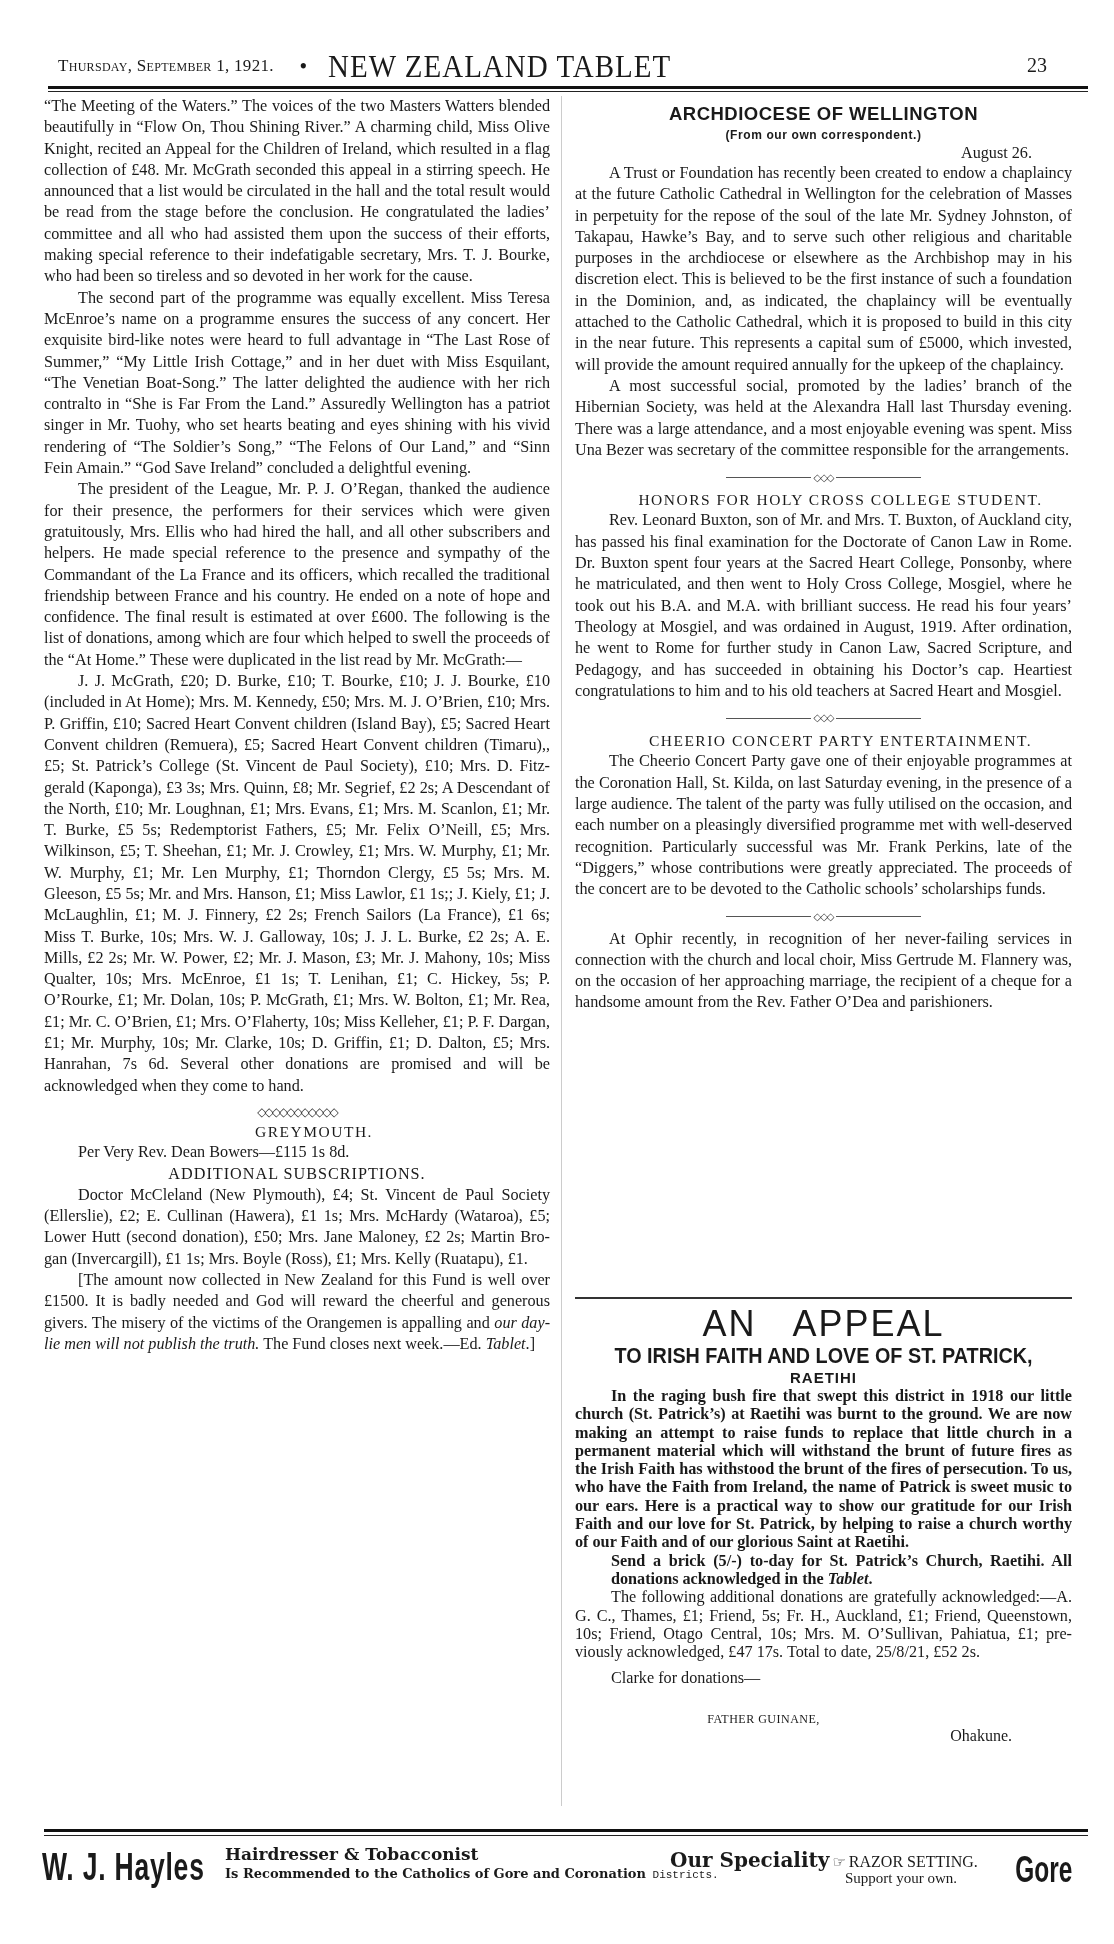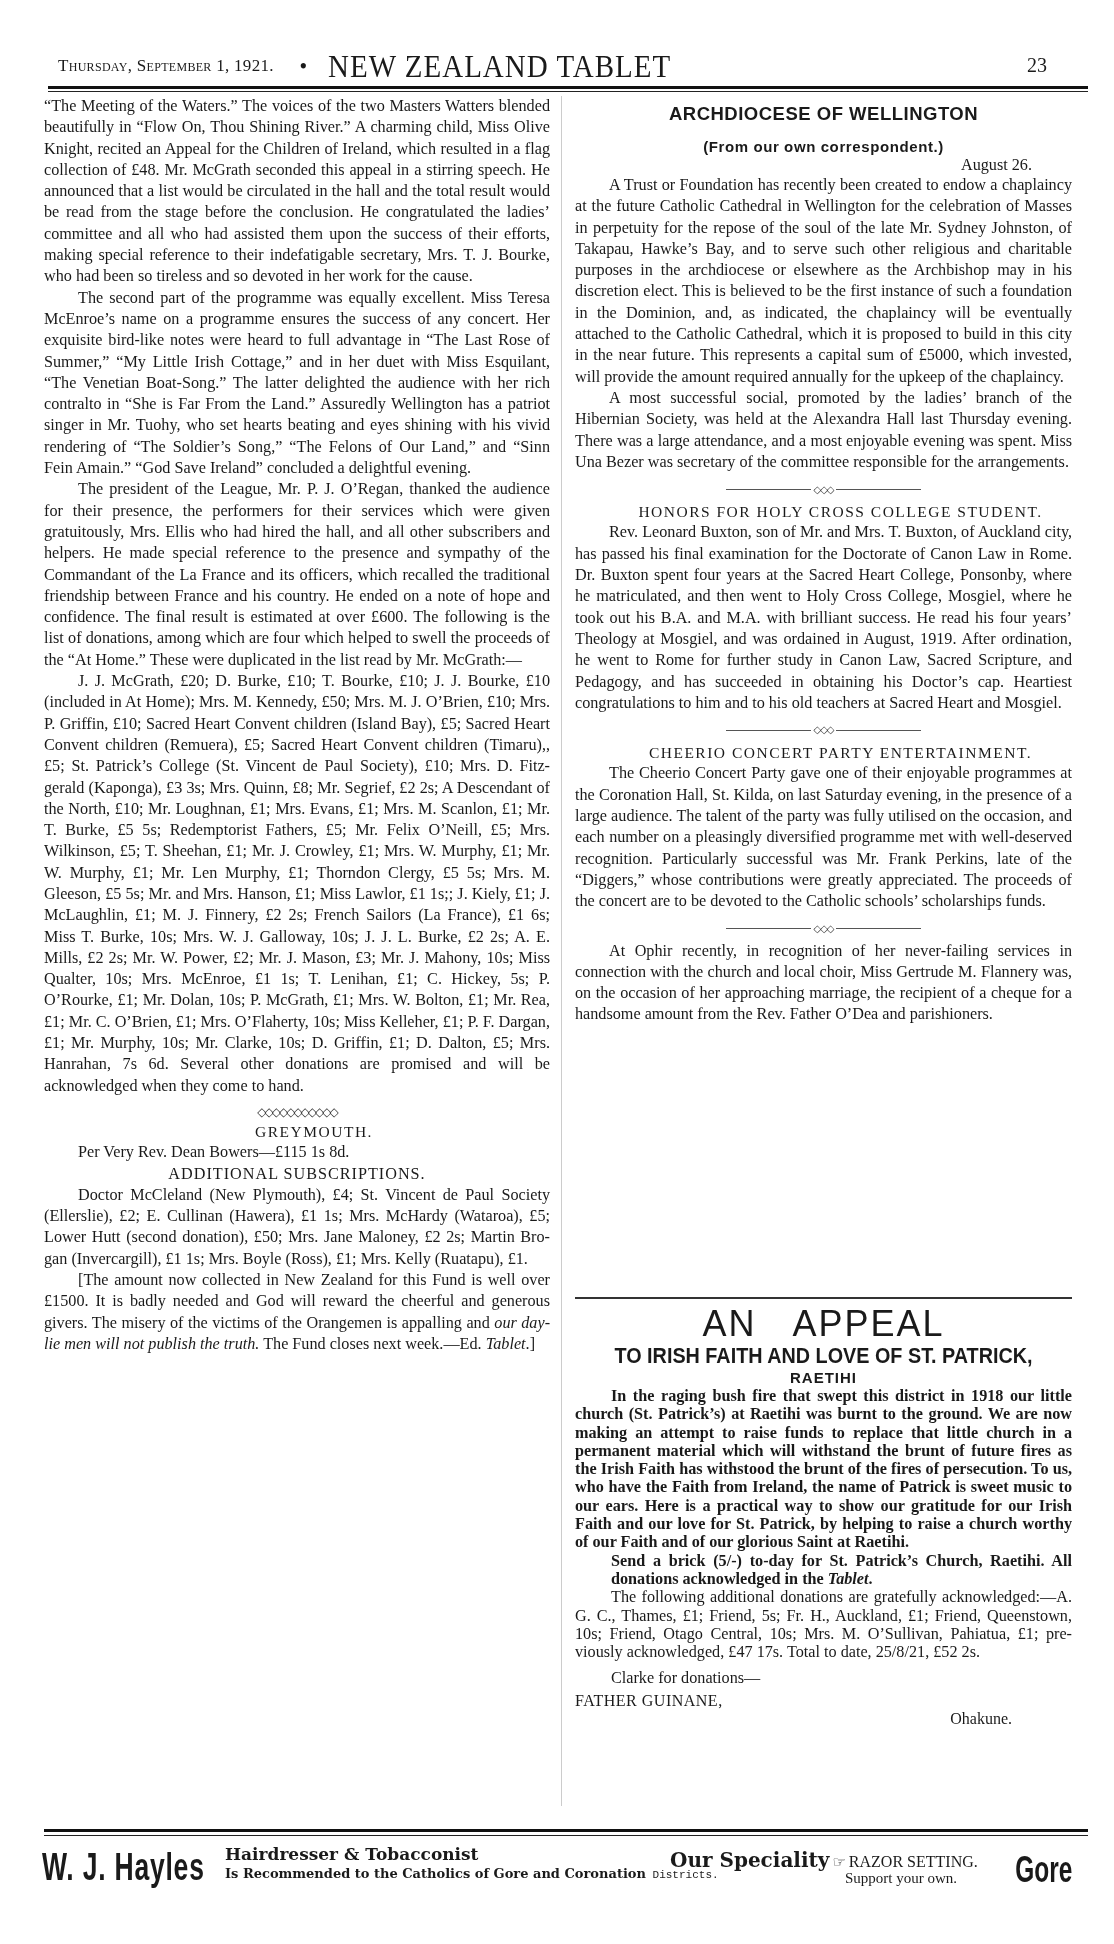--- a/index.html
+++ b/index.html
@@ -23,43 +23,43 @@
          line-height: 21.3px; text-align: justify; hyphens: manual; }
   .col-left { left: 44px; width: 506px; }
   .col-right { left: 575px; width: 497px; }
   .col p { margin: 0; text-indent: 34px; }
   .col p.noindent { text-indent: 0; }
   .col-divider { position: absolute; left: 561px; top: 96px; width: 1px; height: 1710px; background: #ccc; }
 
   .center { text-align: center; text-indent: 0 !important; }
   .heading-sans { font-family: "Liberation Sans", sans-serif; font-weight: bold; font-size: 18.5px;
                   text-align: center; letter-spacing: 0.5px; margin-top: 6px; line-height: 24px; }
-  .subheading-sans { font-family: "Liberation Sans", sans-serif; font-weight: bold; font-size: 15px;
-                     text-align: center; letter-spacing: 0.6px; line-height: 18px; margin-top: 12px; }
+  .subheading-sans { font-family: "Liberation Sans", sans-serif; font-weight: bold; font-size: 12px;
+                     text-align: center; letter-spacing: 0.6px; line-height: 18px; }
   .dateline { text-align: right; padding-right: 40px; line-height: 19px; }
   .section-head { text-align: center; letter-spacing: 1.5px; font-size: 15.5px; margin: 4px 0 2px 0; }
   .ornament { text-align: center; font-size: 12px; letter-spacing: -2px; color: #333; margin: 8px 0 2px 0; line-height: 14px; }
   .ornament-rule { display: flex; align-items: center; justify-content: center; margin: 10px 0 6px 0; height: 12px; }
   .ornament-rule .line { width: 85px; height: 1px; background: #555; }
   .ornament-rule .diamonds { font-size: 10px; padding: 0 2px; letter-spacing: -1px; color: #333; }
 
   
   .appeal-rule { position: absolute; left: 575px; top: 1297px; width: 497px; height: 2px; background: #333; }
   .appeal { position: absolute; left: 575px; top: 1305px; width: 497px; font-family: "Liberation Serif", serif; }
   .appeal-title { font-family: "Liberation Sans", sans-serif; font-size: 36px; text-align: center;
                   letter-spacing: 2px; line-height: 38px; word-spacing: 26px; }
   .appeal-sub { font-family: "Liberation Sans", sans-serif; font-weight: bold; font-size: 21.5px; text-align: center;
                 line-height: 26px; transform: scaleX(0.92); transform-origin: center; white-space: nowrap; }
   .appeal-place { font-family: "Liberation Sans", sans-serif; font-weight: bold; font-size: 15px; text-align: center;
                   letter-spacing: 1px; line-height: 18px; }
   .appeal-body { font-size: 16.2px; line-height: 18.3px; text-align: justify; font-weight: bold; }
   .appeal-body p { margin: 0; text-indent: 36px; }
   .appeal-body p.light { font-weight: normal; }
   .appeal-body p.send { padding-left: 36px; text-indent: 0; }
-  .appeal-sign1 { text-align: left; padding-right: 120px; margin-top: 4px; font-size: 16px; letter-spacing: 0.5px; }
+  .appeal-sign1 { text-align: center; padding-right: 120px; margin-top: 24px; font-size: 12px; letter-spacing: 0.5px; }
   .appeal-sign2 { text-align: right; padding-right: 60px; font-size: 16px; }
 
   
   .ad { position: absolute; left: 30px; top: 1838px; width: 1060px; height: 70px; }
   .ad-name { position: absolute; left: 12px; top: 6px; font-family: "Liberation Sans", sans-serif; font-weight: bold;
              font-size: 34px; transform: scaleX(0.78) scaleY(1.15); transform-origin: left top; letter-spacing: 1px; }
   .ad-line1 { position: absolute; left: 195px; top: 6px; font-family: "DejaVu Serif", serif; font-weight: bold; font-size: 17px; }
   .ad-line2 { position: absolute; left: 195px; top: 28px; font-family: "DejaVu Serif", serif; font-weight: bold; font-size: 13px; white-space: nowrap; }
   .ad-line2 .reg { font-weight: normal; font-family: Liberation Mono, monospace; font-size: 11px; }
   .ad-spec { position: absolute; left: 640px; top: 10px; font-family: "Liberation Serif", serif; font-size: 16px; white-space: nowrap; }

